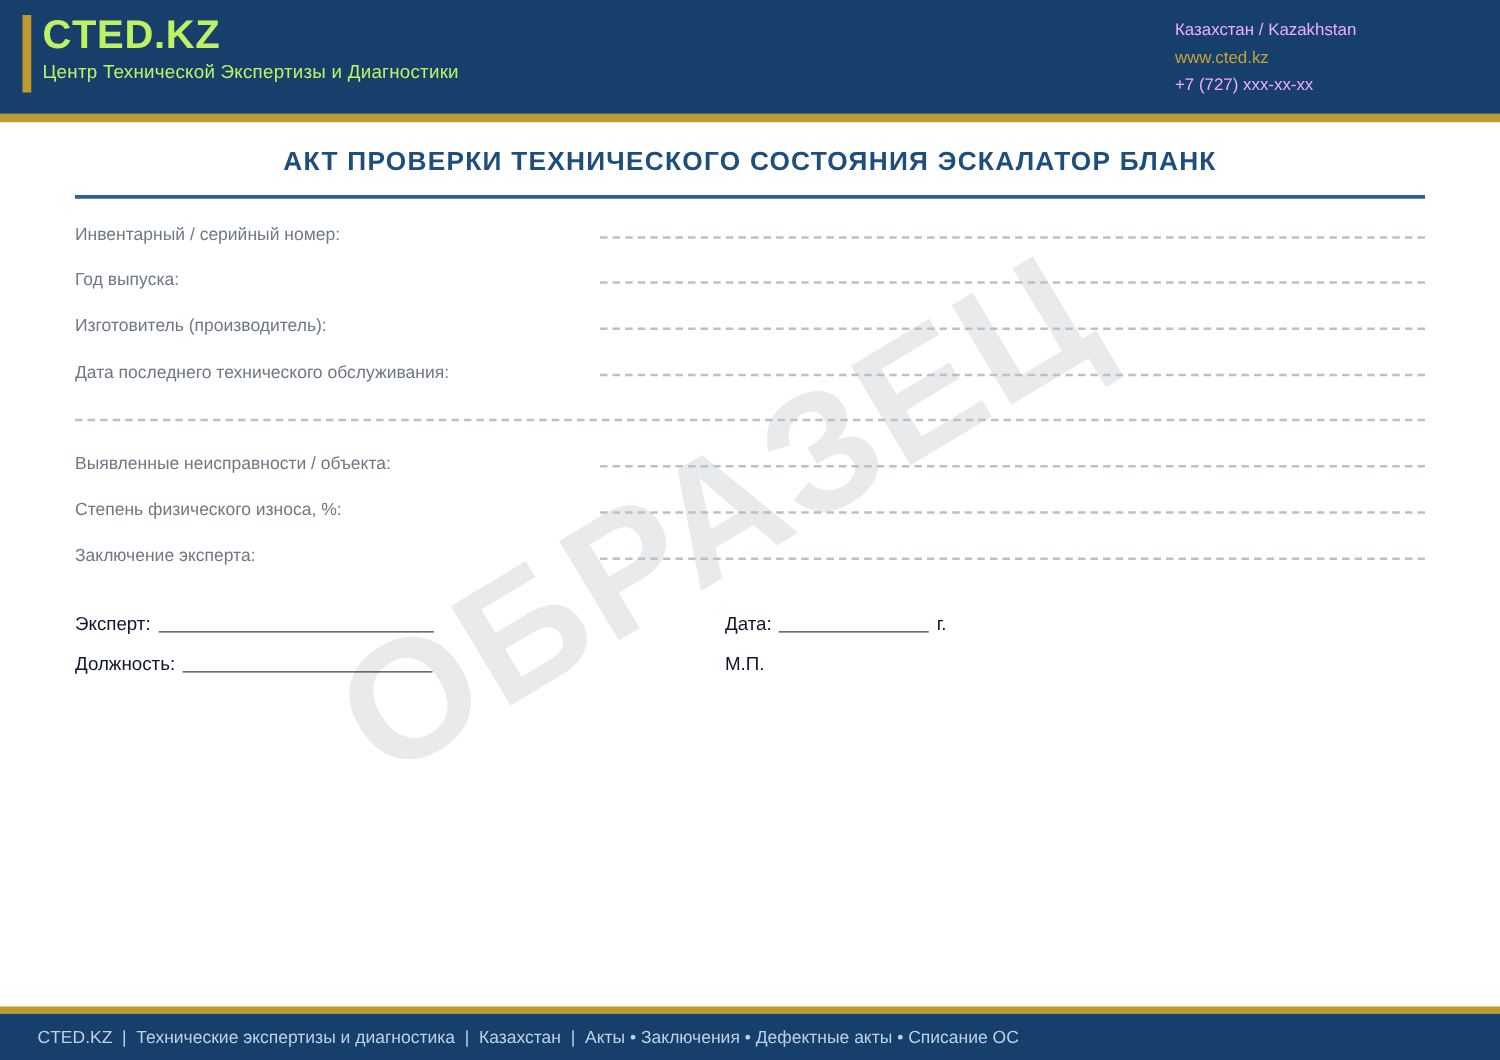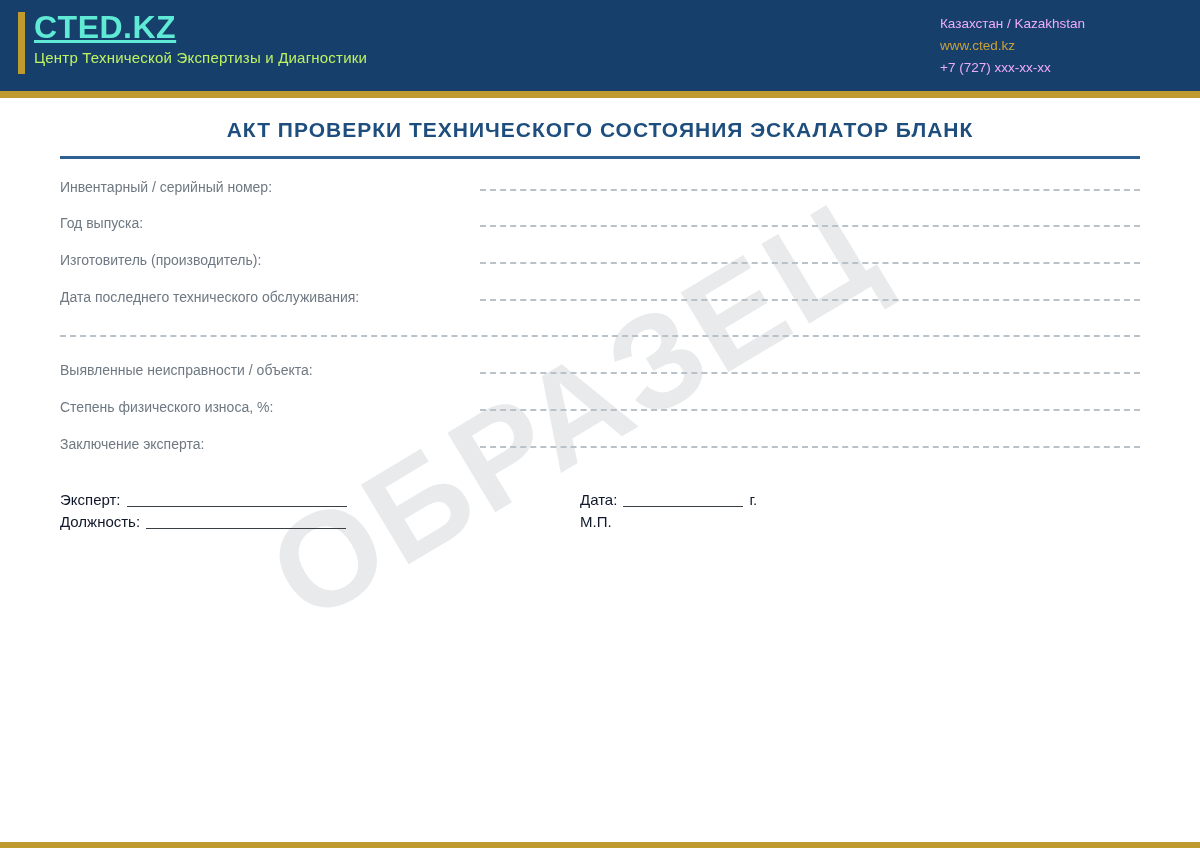--- a/index.html
+++ b/index.html
@@ -19,26 +19,25 @@
     flex: 0 0 auto;
   }
   .logo-accent {
     position: absolute;
     left: 18px; top: 12px;
     width: 7px; height: 62px;
     background: #BF9A2E;
   }
   .logo-block { position: absolute; left: 34px; top: 9px; }
   .logo-text {
-    color: #5eead4;
+    color: #bef264;
     font-size: 32px;
     font-weight: 700;
     letter-spacing: 0.5px;
     line-height: 36px;
-    text-decoration: underline;
   }
   .logo-tagline {
     margin-top: 4px;
     color: #bef264;
     font-size: 15px;
     letter-spacing: 0.2px;
   }
   .header-contacts {
     position: absolute;
     left: 940px; top: 13px;
@@ -102,21 +101,21 @@
   }
   .form-line {
     flex: 1 1 auto;
     border-bottom: 2px dashed #B9C2C9;
     margin-bottom: 5px;
     height: 0;
   }
 
   .signature-block { margin-top: 36px; color: #0f172a; font-size: 15px; }
   .sig-row { display: flex; height: 22px; line-height: 22px; }
-  .sig-row + .sig-row { }
+  .sig-row + .sig-row { margin-top: 10px; }
   .sig-left { width: 520px; flex: 0 0 auto; }
   .sig-right { flex: 1 1 auto; }
   .blank {
     display: inline-block;
     border-bottom: 1px solid #3A3F44;
     height: 14px;
     vertical-align: -2px;
     margin-left: 6px;
   }
   .blank.w220 { width: 220px; }
@@ -218,13 +217,16 @@
         <div class="sig-right">
           <span>М.П.</span>
         </div>
       </div>
     </div>
   </div>
 </div>
 
 <div class="footer">
   <div class="gold-stripe-bottom"></div>
+  <div class="footer-bar">
+    <span>CTED.KZ&nbsp;&nbsp;|&nbsp;&nbsp;Технические экспертизы и диагностика&nbsp;&nbsp;|&nbsp;&nbsp;Казахстан&nbsp;&nbsp;|&nbsp;&nbsp;Акты • Заключения • Дефектные акты • Списание ОС</span>
+  </div>
 </div>
 
 </body></html>

